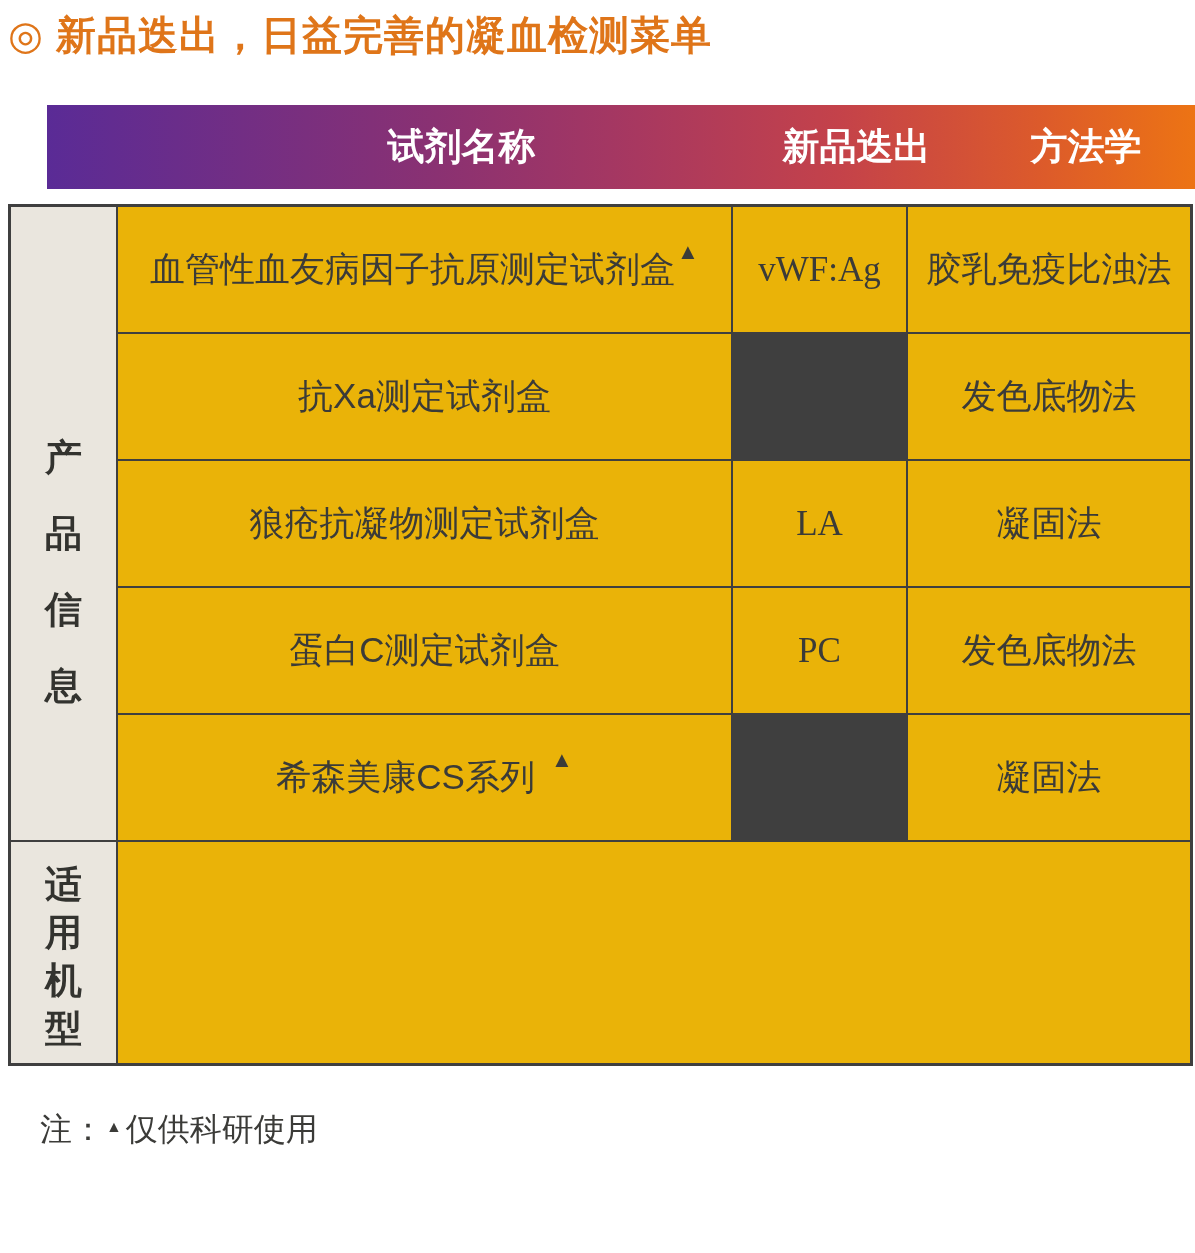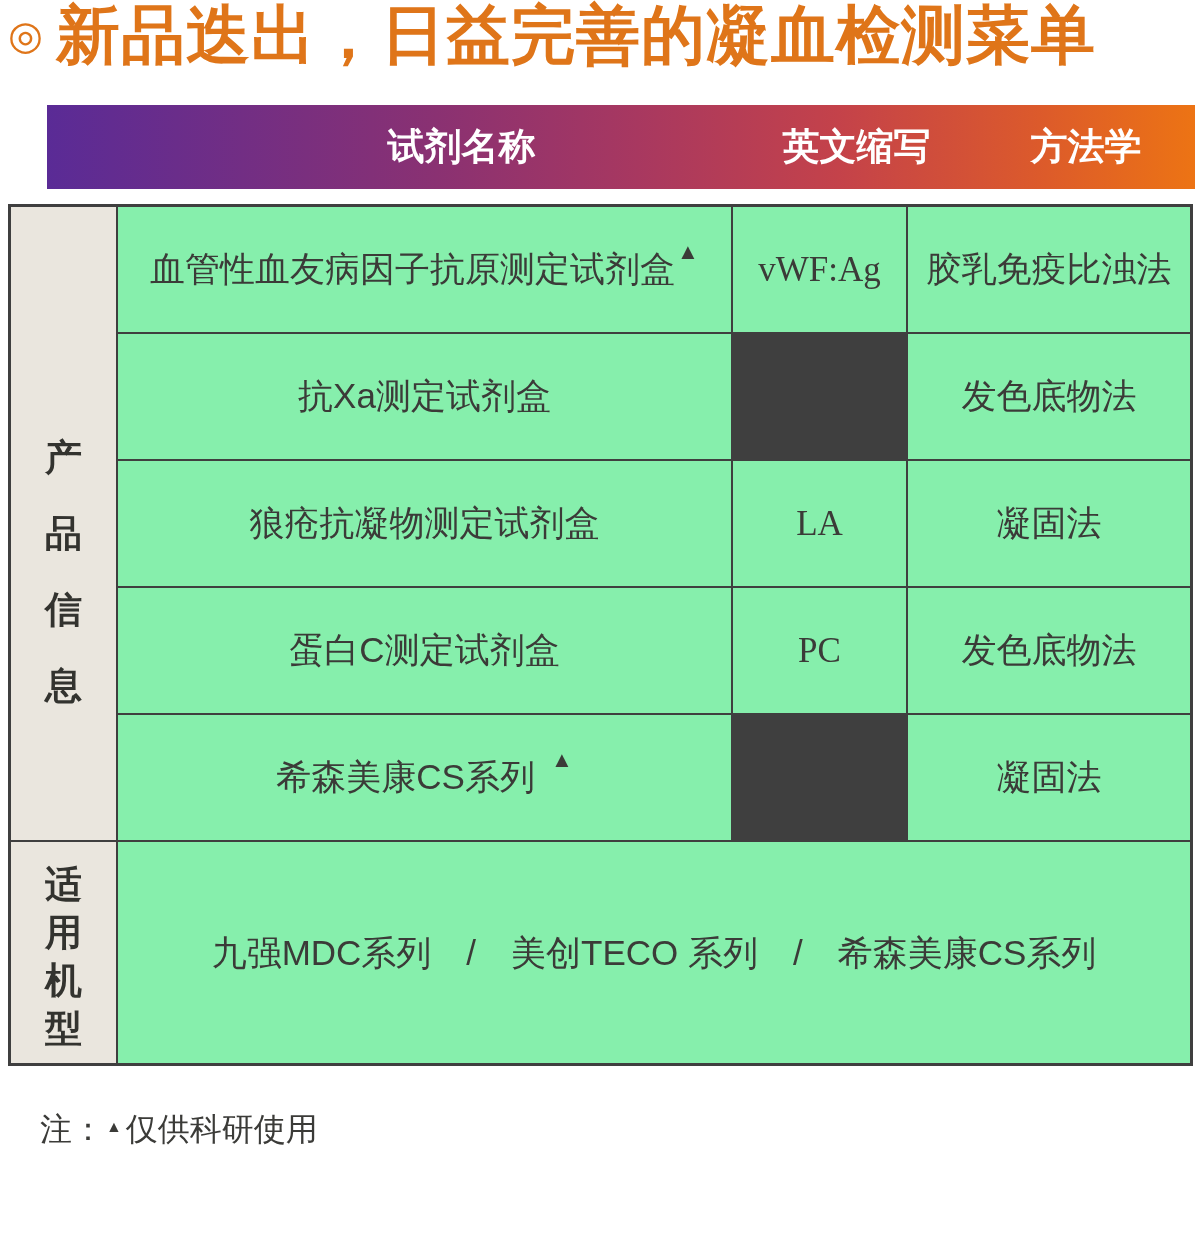--- a/index.html
+++ b/index.html
@@ -20,21 +20,21 @@
   }
   .page{padding:4px 4px 0 8px;}
 
   
   .page-title-row{
     display:flex;align-items:center;height:58px;margin-top:2px;
     color:var(--title-orange);font-weight:700;letter-spacing:1px;
     white-space:nowrap;
   }
   .bullet{font-size:40px;margin-right:12px;line-height:1;}
-  .page-title-text{font-size:64px;line-height:1.1;text-align:right;}
+  .page-title-text{font-size:40px;line-height:1.1;text-align:right;}
 
   
   .header-band{
     margin-top:41px;width:1181px;height:84px;
     background:linear-gradient(90deg,var(--grad-start) 0%,var(--grad-mid1) 33%,#A83860 50%,var(--grad-mid2) 67%,#DC5A2B 84%,var(--grad-end) 100%);
     display:flex;align-items:center;color:#ffffff;font-weight:700;font-size:37px;margin-left:39px;
   }
   .hb-spacer{width:107px;height:100%;}
   .hb-cell{display:flex;align-items:center;justify-content:center;}
   .hb-c1{width:615px;}
@@ -45,21 +45,21 @@
   .table{
     margin-top:15px;width:1185px;
     display:grid;
     grid-template-columns:107px 615px 175px 284px;
     grid-template-rows:repeat(5,127px) 223px;
     border:2px solid var(--border);
     background:var(--border);
   }
   .cell{
     border:1px solid var(--border);
-    background:#86efac;
+    background:#eab308;
     display:flex;align-items:center;justify-content:center;
     font-size:35px;color:var(--text);text-align:center;
   }
   .side{
     background:var(--left-col-bg);
     flex-direction:column;font-weight:700;font-size:37px;color:#33332F;
   }
   .side-product{grid-column:1;grid-row:1 / span 5;justify-content:center;padding-top:95px;gap:39px;}
   .side-models{grid-column:1;grid-row:6;justify-content:center;padding-top:8px;gap:11px;}
   .side span{display:block;line-height:1;}
@@ -93,21 +93,21 @@
 <div class="page">
 
   <header class="page-title-row">
     <span class="bullet">◎</span>
     <h1 class="page-title-text">新品迭出，日益完善的凝血检测菜单</h1>
   </header>
 
   <div class="header-band">
     <div class="hb-spacer"></div>
     <div class="hb-cell hb-c1">试剂名称</div>
-    <div class="hb-cell hb-c2">英文缩写</div>
+    <div class="hb-cell hb-c2">新品迭出</div>
     <div class="hb-cell hb-c3">方法学</div>
   </div>
 
   <div class="table">
 
     <div class="cell side side-product">
         <span>产</span>
         <span>品</span>
         <span>信</span>
         <span>息</span>
@@ -137,21 +137,20 @@
     </div>
     <div class="cell col-method gr5">凝固法</div>
 
     <div class="cell side side-models">
         <span>适</span>
         <span>用</span>
         <span>机</span>
         <span>型</span>
       </div>
     <div class="cell models-content">
-      <div class="models-line">九强MDC系列　/　美创TECO 系列　/　希森美康CS系列</div>
     </div>
 
   </div>
 
   <p class="note">
     <span>注：</span>
       <span class="note-marker">▲</span>
       <span>仅供科研使用</span>
   </p>
 

